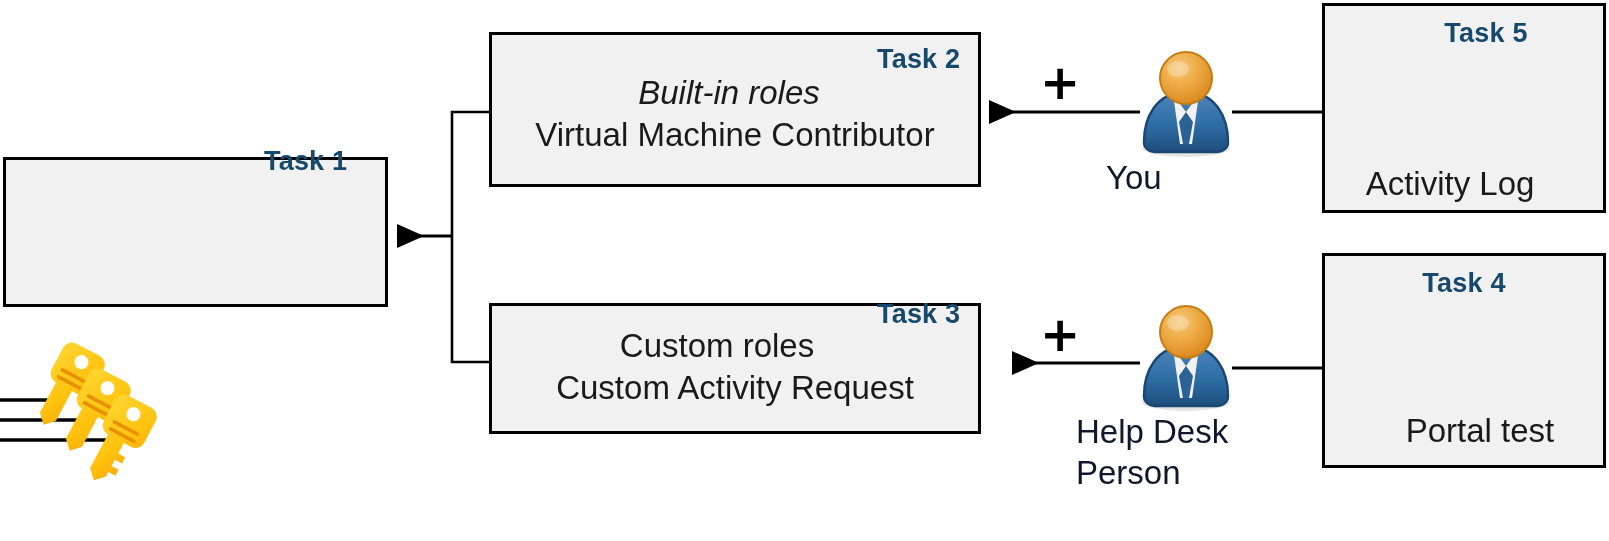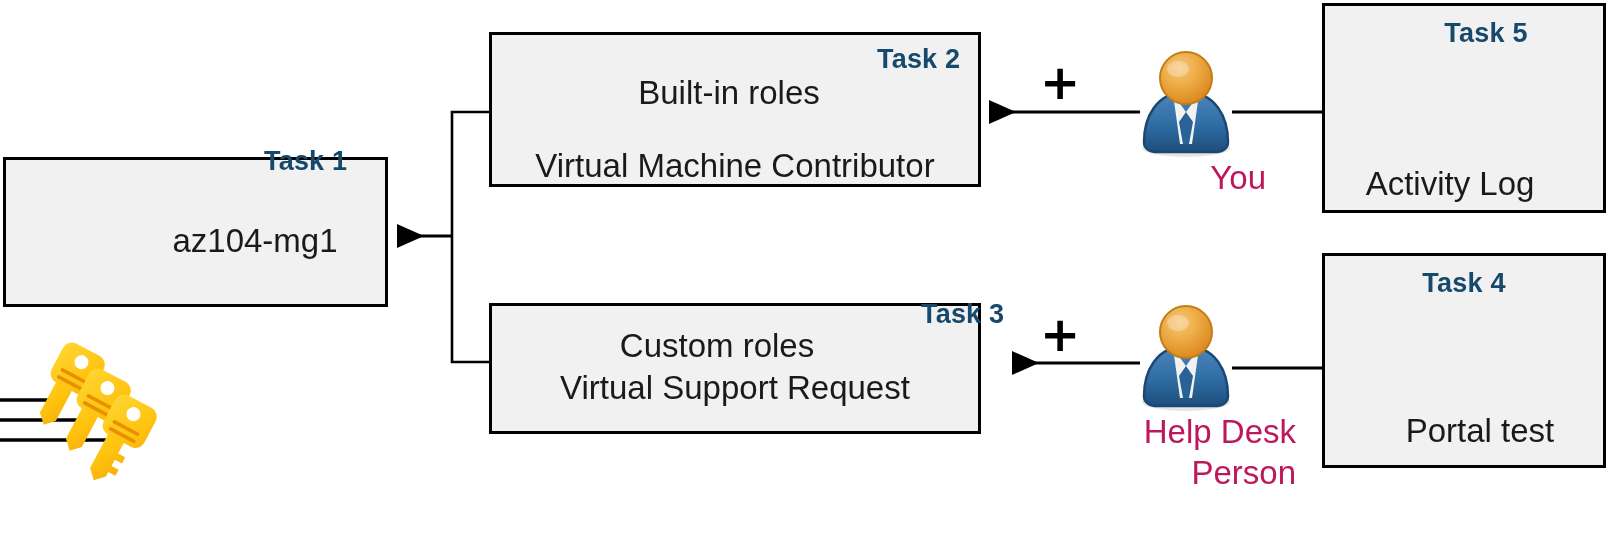--- a/index.html
+++ b/index.html
@@ -37,25 +37,25 @@
     position: absolute;
     color: #1a1a1a;
     font-size: 33px;
     font-weight: 400;
     line-height: 1.26;
     text-align: center;
     white-space: nowrap;
   }
   .plain-text {
     position: absolute;
-    color: #be185d;
+    color: #0f172a;
     font-size: 33px;
     font-weight: 400;
     line-height: 1.12;
-    text-align: right;
+    text-align: left;
     white-space: nowrap;
   }
   .plus {
     position: absolute;
     color: #000000;
     font-size: 48px;
     font-weight: bold;
     line-height: 1;
     font-family: "DejaVu Sans", sans-serif;
   }
@@ -206,31 +206,30 @@
       <path d="M33,42 L46,60 L59,42 L52,92 L40,92 z" fill="#f2f2f2"></path>
       <path d="M46,60 L53,70 L49,92 L43,92 L39,70 z" fill="#2a6197"></path>
       <circle cx="46" cy="26" r="26" fill="url(#headGrad)"></circle>
       <circle cx="46" cy="26" r="26" fill="none" stroke="#c27d14" stroke-width="2"></circle>
       <ellipse cx="38" cy="17" rx="11" ry="8" fill="#ffffff" opacity="0.28"></ellipse>
     </g>
   </svg>
 
   <div class="box" style="left:3px; top:157px; width:385px; height:150px;"></div>
   <div class="task-label" style="left:264px; top:146px;">Task 1</div>
-  <div class="box-text" style="left:150px; top:220px; width:210px;">az104-mg1</div>
 
   <div class="box" style="left:489px; top:32px; width:492px; height:155px;"></div>
   <div class="task-label" style="left:877px; top:44px;">Task 2</div>
-  <div class="box-text" style="left:489px; top:72px; width:480px;">Built-in roles</div>
-  <div class="box-text" style="left:489px; top:114px; width:492px;margin-top:31px;">Virtual Machine Contributor</div>
+  <div class="box-text" style="left:489px; top:72px; width:480px;font-style:italic;">Built-in roles</div>
+  <div class="box-text" style="left:489px; top:114px; width:492px;">Virtual Machine Contributor</div>
 
   <div class="box" style="left:489px; top:303px; width:492px; height:131px;"></div>
-  <div class="task-label" style="left:877px; top:299px;margin-left:44px;">Task 3</div>
+  <div class="task-label" style="left:877px; top:299px;">Task 3</div>
   <div class="box-text" style="left:489px; top:325px; width:456px;">Custom roles</div>
-  <div class="box-text" style="left:489px; top:367px; width:492px;">Virtual Support Request</div>
+  <div class="box-text" style="left:489px; top:367px; width:492px;">Custom Activity Request</div>
 
   <div class="box" style="left:1322px; top:3px; width:284px; height:210px;"></div>
   <div class="task-label" style="left:1322px; top:18px; width:328px; text-align:center;">Task 5</div>
   <div class="box-text" style="left:1322px; top:163px; width:256px;">Activity Log</div>
 
   <div class="box" style="left:1322px; top:253px; width:284px; height:215px;"></div>
   <div class="task-label" style="left:1322px; top:268px; width:284px; text-align:center;">Task 4</div>
   <div class="box-text" style="left:1322px; top:410px; width:316px;">Portal test</div>
 
   <div class="plain-text" style="left:1106px; top:160px; width:160px;">You</div>

